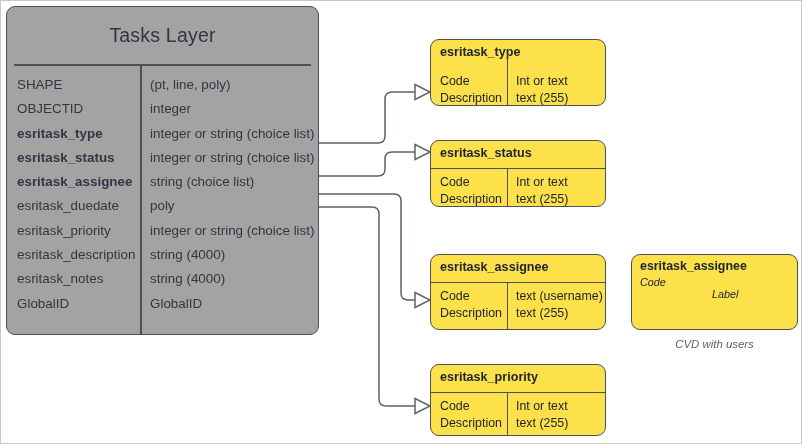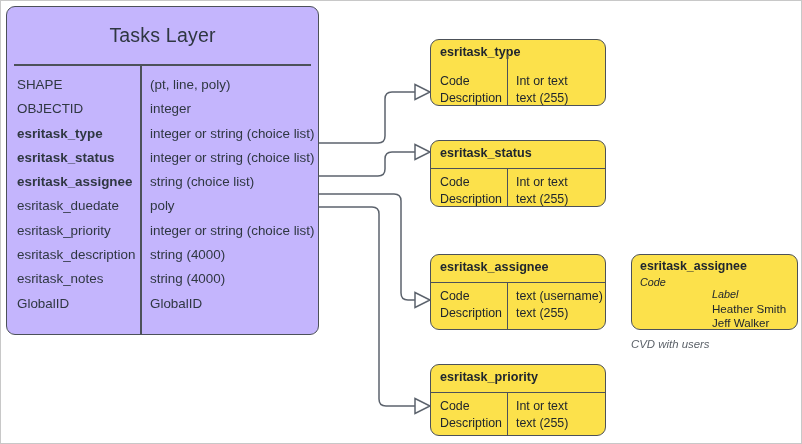--- a/index.html
+++ b/index.html
@@ -22,21 +22,21 @@
     overflow: hidden;
   }
 
   
   .entity {
     position: absolute;
     left: 5px;
     top: 5px;
     width: 313px;
     height: 329px;
-    background: #c4b5fd;
+    background: #a3a3a3;
     border: 1.6px solid #4c5159;
     border-radius: 9px;
     box-sizing: border-box;
     z-index: 5;
   }
   .entity-title {
     position: absolute;
     left: 0;
     top: 0;
     right: 0;
@@ -181,21 +181,21 @@
     line-height: 14.6px;
     white-space: nowrap;
     margin-top: 12px;
   }
   .cvd-hdr { font-style: italic; font-size: 10.8px; }
   .cvd-caption {
     position: absolute;
     left: 630px;
     top: 337px;
     width: 167px;
-    text-align: left;
+    text-align: center;
     font-size: 11.4px;
     font-style: italic;
     color: #5b6168;
     z-index: 6;
   }
 
   
   #wires {
     position: absolute;
     left: 0;
@@ -340,21 +340,17 @@
       </div>
   </div>
 
   <div class="cvdbox">
     <div class="cvd-title">esritask_assignee</div>
     <div class="cvd-col-a">
       <div class="cvd-hdr">Code</div>
     </div>
     <div class="cvd-col-b">
       <div class="cvd-hdr">Label</div>
-      <div>
-          <div>Heather Smith</div>
-          <div>Jeff Walker</div>
-        </div>
     </div>
   </div>
   <div class="cvd-caption">CVD with users</div>
 
 </div>
 
 </body></html>

